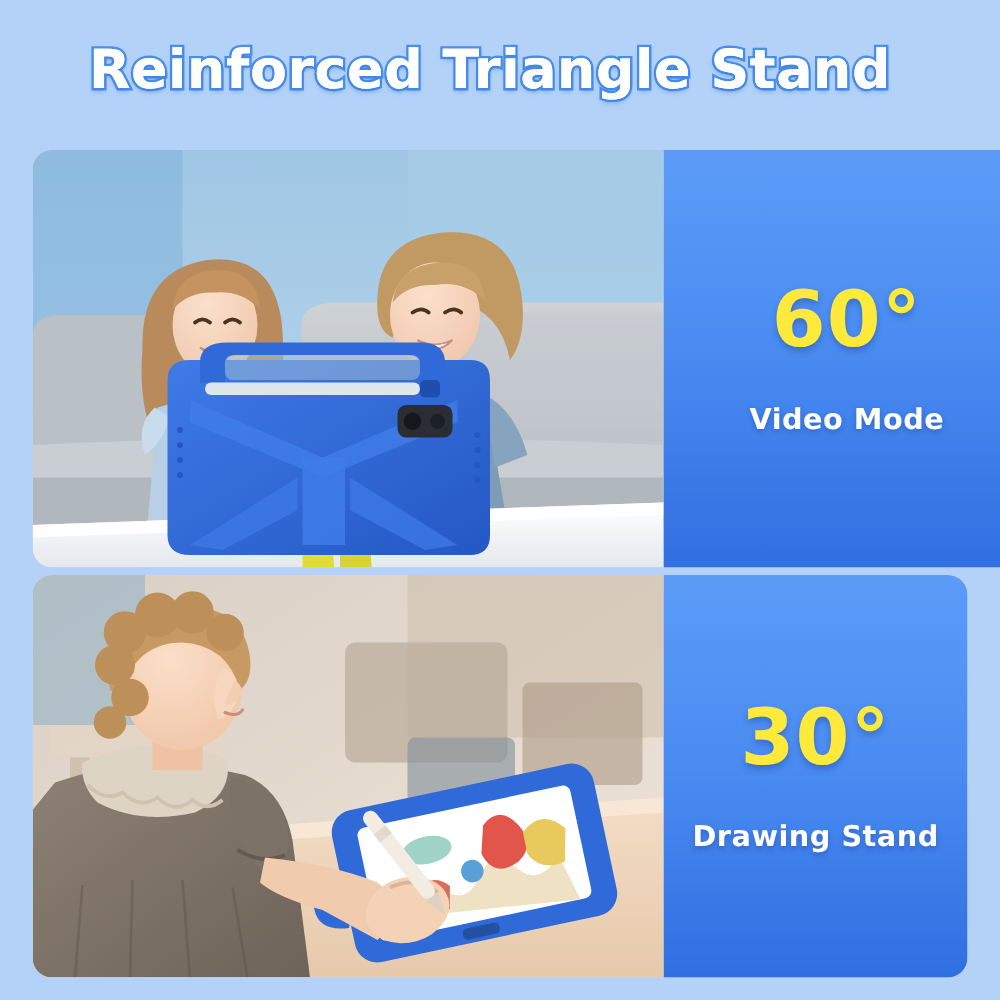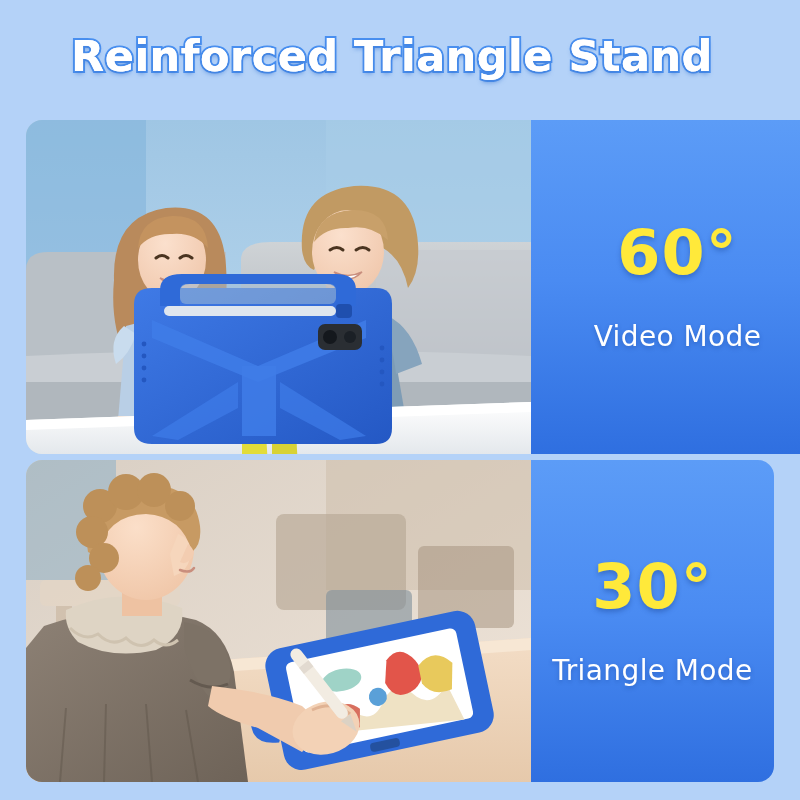--- a/index.html
+++ b/index.html
@@ -48,21 +48,21 @@
   }
   #card-1 .panel{left:505px;}
   #card-2 .panel{left:505px;}
 
   .angle{
     font-size:62px;font-weight:bold;color:#ffe93a;
     text-shadow:0 3px 5px rgba(20,60,140,.38);
     line-height:1;margin-bottom:36px;letter-spacing:1px;
   }
   .mode{
-    font-size:28px;font-weight:normal;color:#ffffff;
+    font-size:23px;font-weight:bold;color:#ffffff;
     text-shadow:0 2px 4px rgba(20,60,140,.35);letter-spacing:.4px;
   }
 </style>
 </head>
 <body>
 
 <div class="page">
 
   <div class="title-wrap">
     <div style="position:relative;">
@@ -307,17 +307,17 @@
         <g transform="rotate(-38 318 236)">
           <rect x="300" y="168" width="12" height="86" rx="6" fill="#f2ece2"></rect>
           <path d="M300 254 l6 18 l6 -18 z" fill="#dcd2c4"></path>
           <rect x="300" y="186" width="12" height="8" fill="#e2dad0"></rect>
         </g>
       </svg>
     </div>
 
     <div class="panel">
       <div class="angle">30°</div>
-      <div class="mode">Triangle Mode</div>
+      <div class="mode">Drawing Stand</div>
     </div>
   </div>
 
 </div>
 
 </body></html>

